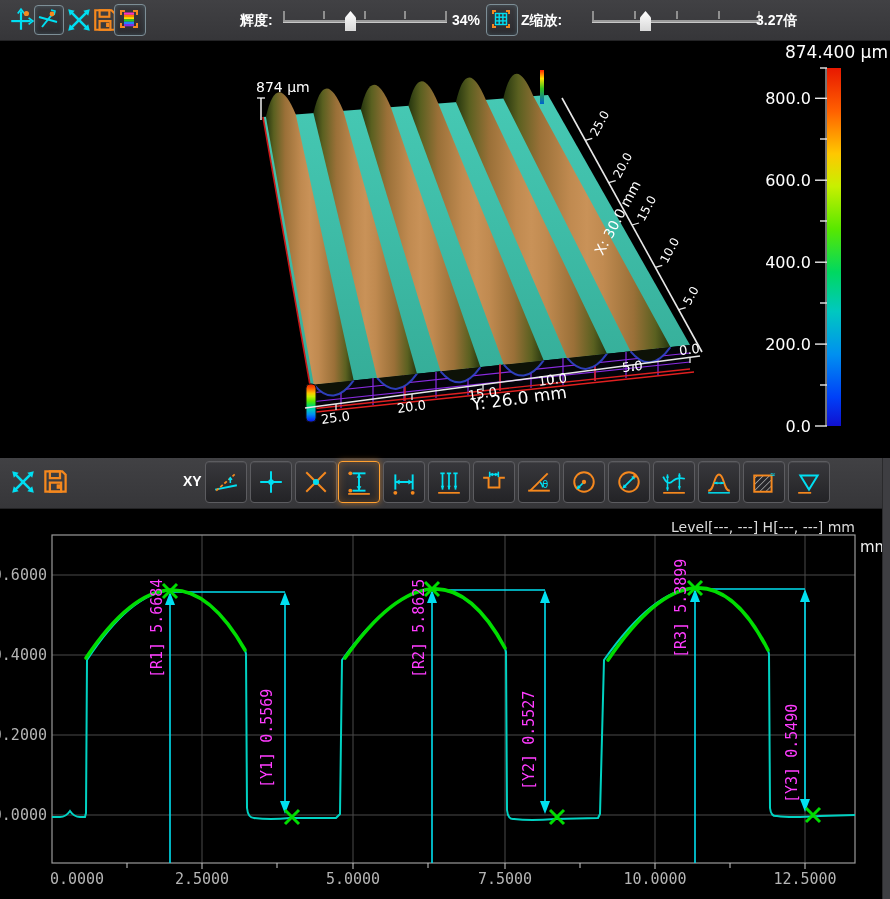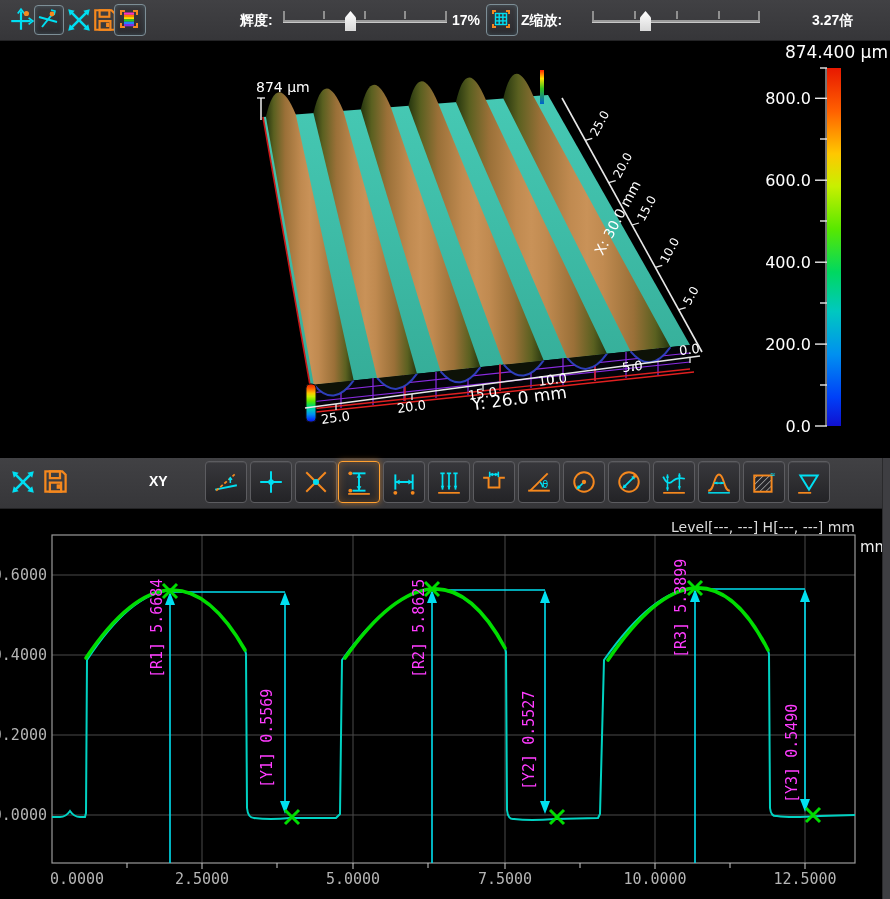--- a/index.html
+++ b/index.html
@@ -89,21 +89,21 @@
     <span class="tlabel" style="left:240px">辉度:</span>
     <div class="slider" style="left:283px;width:164px">
       <div class="tick" style="left:0;height:12px"></div>
         <div class="tick" style="left:40px"></div>
       <div class="tick" style="left:81px"></div>
         <div class="tick" style="left:121px"></div>
       <div class="tick" style="left:162px;height:12px"></div>
       <div class="track"></div>
       <div class="thumb" style="left:62px"></div>
     </div>
-    <span class="tlabel" style="left:452px">17%</span>
+    <span class="tlabel" style="left:452px">34%</span>
     <div class="btn-border" style="left:486px;top:4px;width:30px;height:30px">
       <svg viewBox="0 0 24 24" style="position:absolute;left:2px;top:2px;width:24px;height:24px">
         <g stroke="#f5881e" stroke-width="2" fill="none">
           <path d="M4,7 V4 H7 M17,4 H20 V7 M20,17 V20 H17 M7,20 H4 V17"></path>
         </g>
         <g stroke="#00dff2" stroke-width="1.4" fill="none">
           <rect x="6.5" y="6.5" width="11" height="11"></rect>
           <line x1="10.2" y1="6.5" x2="10.2" y2="17.5"></line>
             <line x1="13.9" y1="6.5" x2="13.9" y2="17.5"></line>
           <line x1="6.5" y1="10.2" x2="17.5" y2="10.2"></line>
@@ -115,21 +115,21 @@
     <span class="tlabel" style="left:521px">Z缩放:</span>
     <div class="slider" style="left:592px;width:168px">
       <div class="tick" style="left:0;height:12px"></div>
         <div class="tick" style="left:42px"></div>
       <div class="tick" style="left:84px"></div>
         <div class="tick" style="left:126px"></div>
       <div class="tick" style="left:166px;height:12px"></div>
       <div class="track"></div>
       <div class="thumb" style="left:48px"></div>
     </div>
-    <span class="tlabel" style="left:812px">3.27倍</span>
+    <span class="tlabel" style="left:756px">3.27倍</span>
   </div>
 
   <svg style="position:absolute;left:0;top:40px" width="890" height="418" viewBox="0 0 890 418">
     <defs>
       <linearGradient id="ridge" x1="0" y1="0" x2="1" y2="0">
         <stop offset="0" stop-color="#24350e"></stop>
           <stop offset="0.09" stop-color="#5a6020"></stop>
         <stop offset="0.22" stop-color="#9a7038"></stop>
           <stop offset="0.40" stop-color="#c08a50"></stop>
         <stop offset="0.50" stop-color="#c99258"></stop>
@@ -305,21 +305,21 @@
     </svg>
     <svg style="position:absolute;left:42px;top:10px;width:27px;height:27px" viewBox="0 0 24 24">
       <g stroke="#f5881e" stroke-width="2" fill="none">
         <path d="M3,3 H18 L21,6 V21 H3 Z"></path>
           <rect x="7" y="3" width="9" height="6"></rect>
         <rect x="7" y="13" width="10" height="8"></rect>
       </g>
       <rect x="13" y="14.5" width="3" height="4" fill="#f5881e"></rect>
     </svg>
 
-    <span class="tlabel" style="left:149px;top:3px">XY</span>
+    <span class="tlabel" style="left:183px;top:3px">XY</span>
   </div>
 
   <div class="toolbtn" style="left:205px">
     <svg width="26" height="26" viewBox="0 0 24 24">
       <line x1="2" y1="19" x2="22" y2="15" stroke="#00dff2" stroke-width="1.8"></line>
       <line x1="3" y1="20" x2="20" y2="5" stroke="#f5881e" stroke-width="1.6" stroke-dasharray="3 2"></line>
       <path d="M16,13 16,8 M14.5,10 16,8 17.5,10" stroke="#00dff2" stroke-width="1.4" fill="none"></path>
     </svg>
   </div>
   <div class="toolbtn" style="left:250px">

